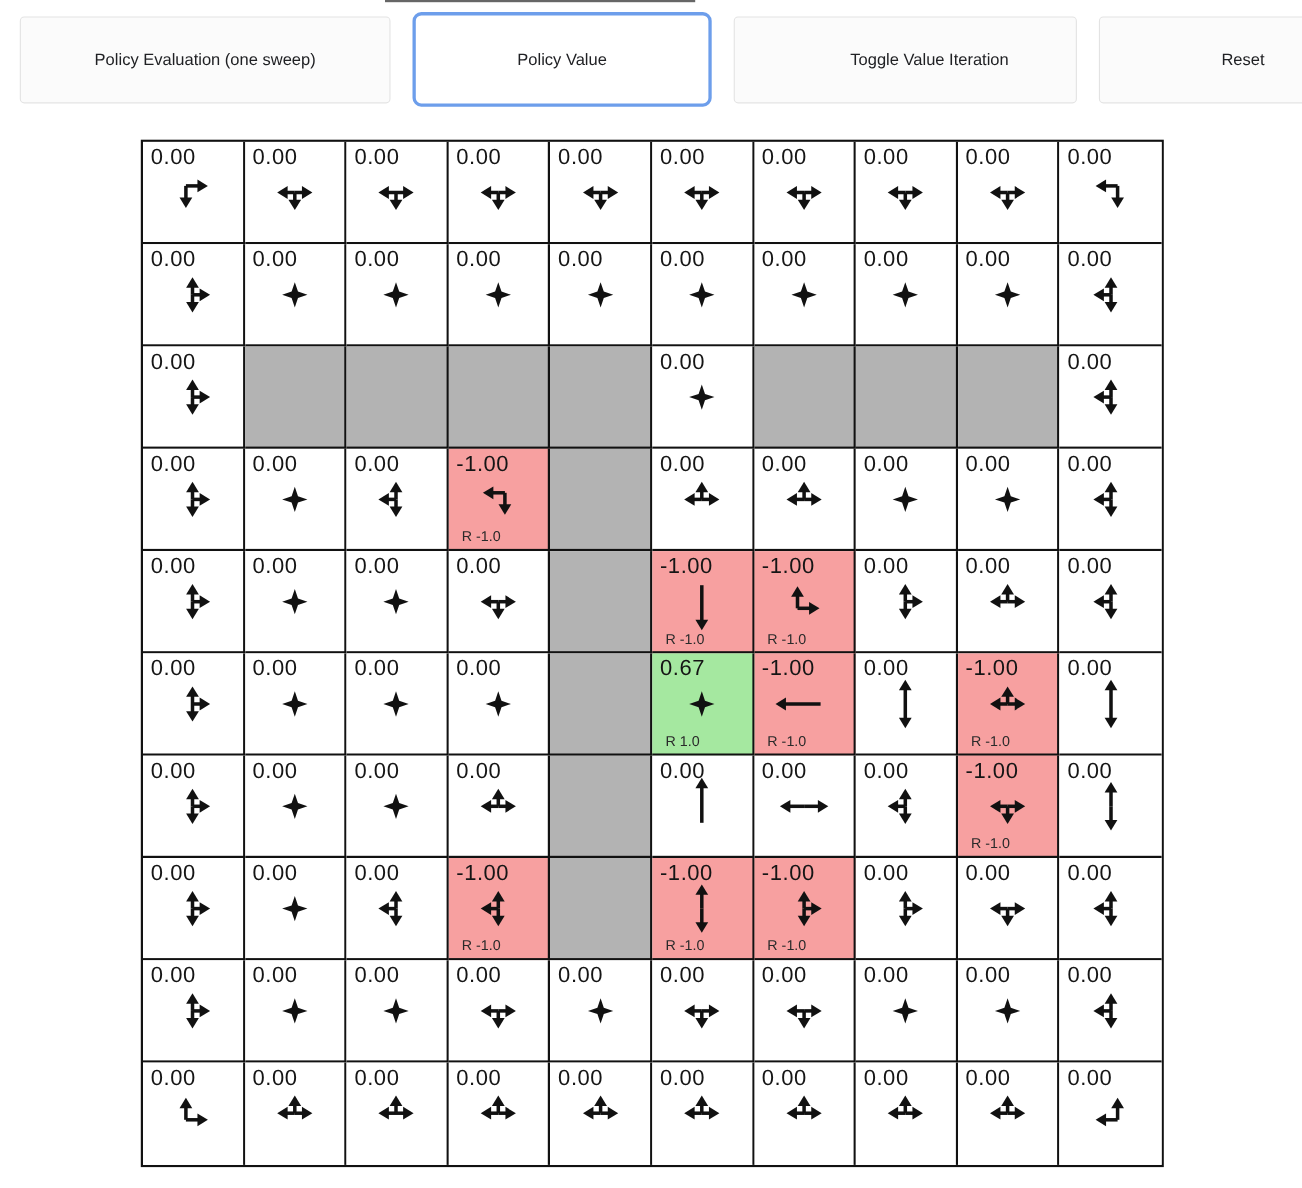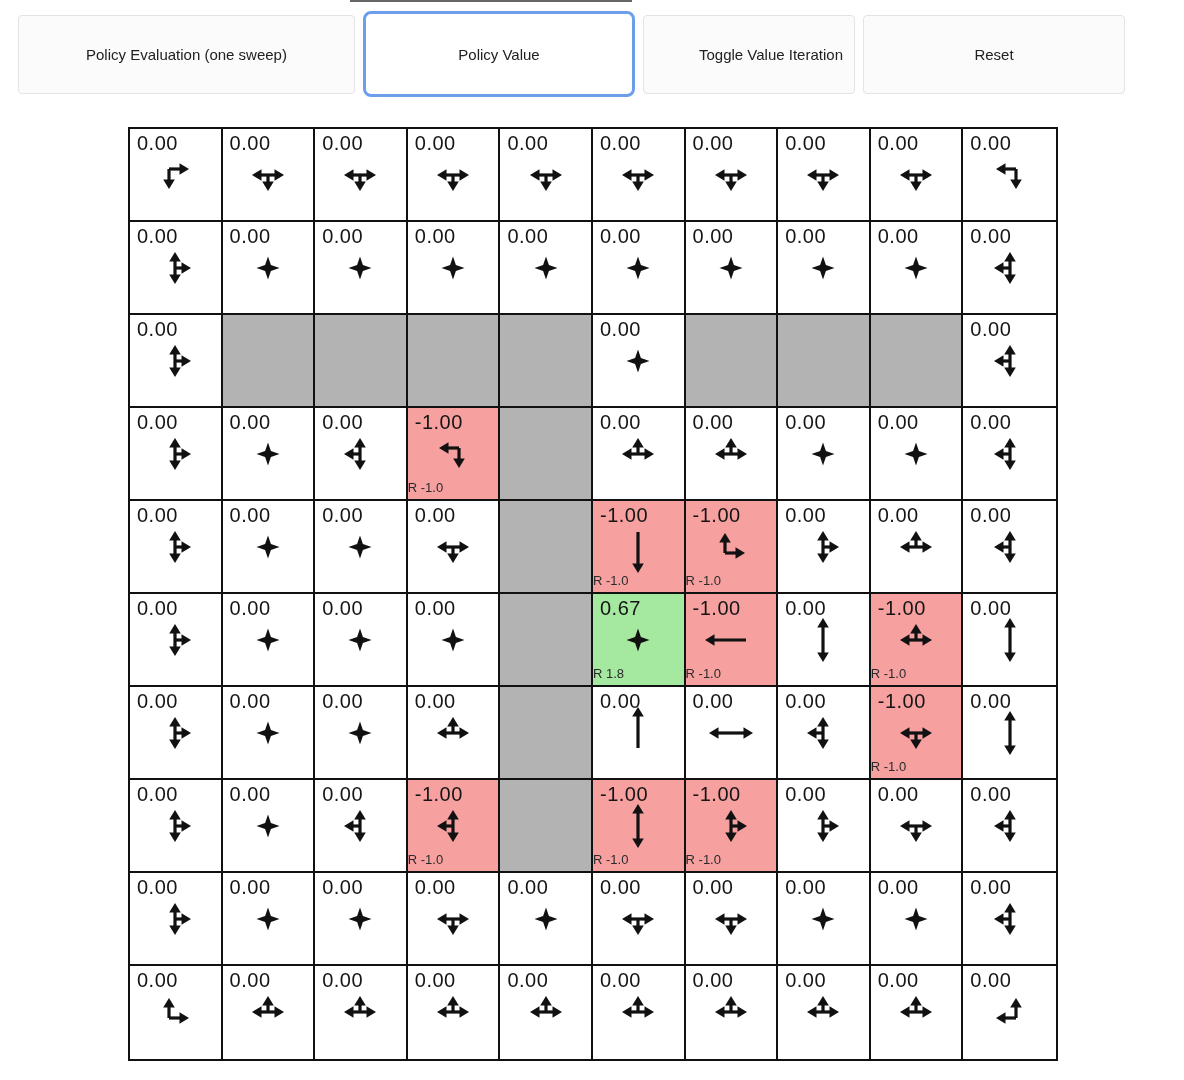--- a/index.html
+++ b/index.html
@@ -4,21 +4,21 @@
 <style>
   html,body{margin:0;padding:0;background:#ffffff;}
   body{
     width:1184px;height:1080px;position:relative;overflow:hidden;
     font-family:"Liberation Sans","DejaVu Sans",sans-serif;color:#111;
   }
   
   .top-artifact{position:absolute;left:350px;top:0;width:282px;height:2px;background:#666;}
 
   
-  .toolbar{position:absolute;left:18px;top:14px;width:1146px;height:80px;display:flex;gap:8px;align-items:center;}
+  .toolbar{position:absolute;left:18px;top:14px;width:1146px;height:80px;display:flex;gap:20px;align-items:center;}
   .tb-btn{
     flex:0 0 auto;height:79px;display:flex;align-items:center;justify-content:center;
     background:#fbfbfb;border:1px solid #e3e3e3;border-radius:4px;
     font-size:15px;color:#202124;box-sizing:border-box;cursor:pointer;
   }
   .tb-btn.active{
     background:#ffffff;border:3px solid #6d9eeb;border-radius:8px;height:86px;
   }
 
   
@@ -31,37 +31,37 @@
     position:relative;box-sizing:border-box;
     border-right:2px solid #111;border-bottom:2px solid #111;
     background:#fff;overflow:visible;
   }
   .cell:nth-child(10n){border-right:none;}
   .cell:nth-child(n+91){border-bottom:none;}
   .cell .val{
     position:absolute;left:7px;top:3px;font-size:20px;letter-spacing:.5px;color:#151515;
   }
   .cell .rlab{
-    position:absolute;left:0;bottom:4px;font-size:13px;color:#2a2a2a;
+    position:absolute;left:12px;bottom:4px;font-size:13px;color:#2a2a2a;
   }
   .cell svg{position:absolute;left:50%;top:18px;transform:translateX(-50%);overflow:visible;}
 </style>
 </head>
 <body>
 
 <div class="top-artifact"></div>
 
 <div class="toolbar">
     <div class="tb-btn" style="width: 337px;">
       <span>Policy Evaluation (one sweep)</span>
     </div>
     <div class="tb-btn active" style="width: 272px;">
       <span>Policy Value</span>
     </div>
-    <div class="tb-btn" style="width: 212px; padding-left: 44px;">
+    <div class="tb-btn" style="width: 312px; padding-left: 44px;">
       <span>Toggle Value Iteration</span>
     </div>
     <div class="tb-btn" style="width: 262px;">
       <span>Reset</span>
     </div>
   </div>
 
 <div class="grid">
     <div class="cell" style="background: rgb(255, 255, 255);">
       <div class="val">0.00</div>
@@ -472,21 +472,21 @@
       <svg width="56" height="56" viewBox="-28 -28 56 56">
         <polygon points="0,-11.5 2.9,-2.9 11.5,0 2.9,2.9 0,11.5 -2.9,2.9 -11.5,0 -2.9,-2.9" fill="#111111"></polygon>
       </svg>
     </div>
     <div class="cell" style="background: rgb(179, 179, 179);"></div>
     <div class="cell" style="background: rgb(165, 232, 160);">
       <div class="val">0.67</div>
       <svg width="56" height="56" viewBox="-28 -28 56 56">
         <polygon points="0,-11.5 2.9,-2.9 11.5,0 2.9,2.9 0,11.5 -2.9,2.9 -11.5,0 -2.9,-2.9" fill="#111111"></polygon>
       </svg>
-      <div class="rlab">R 1.8</div>
+      <div class="rlab">R 1.0</div>
     </div>
     <div class="cell" style="background: rgb(247, 160, 160);">
       <div class="val">-1.00</div>
       <svg width="56" height="56" viewBox="-28 -28 56 56">
         <line x1="15" y1="0" x2="-18" y2="0" stroke="#111111" stroke-width="3.2" stroke-linejoin="round"></line>
         <polygon points="-26,0 -16.5,-5.8 -16.5,5.8" fill="#111111"></polygon>
       </svg>
       <div class="rlab">R -1.0</div>
     </div>
     <div class="cell" style="background: rgb(255, 255, 255);">

